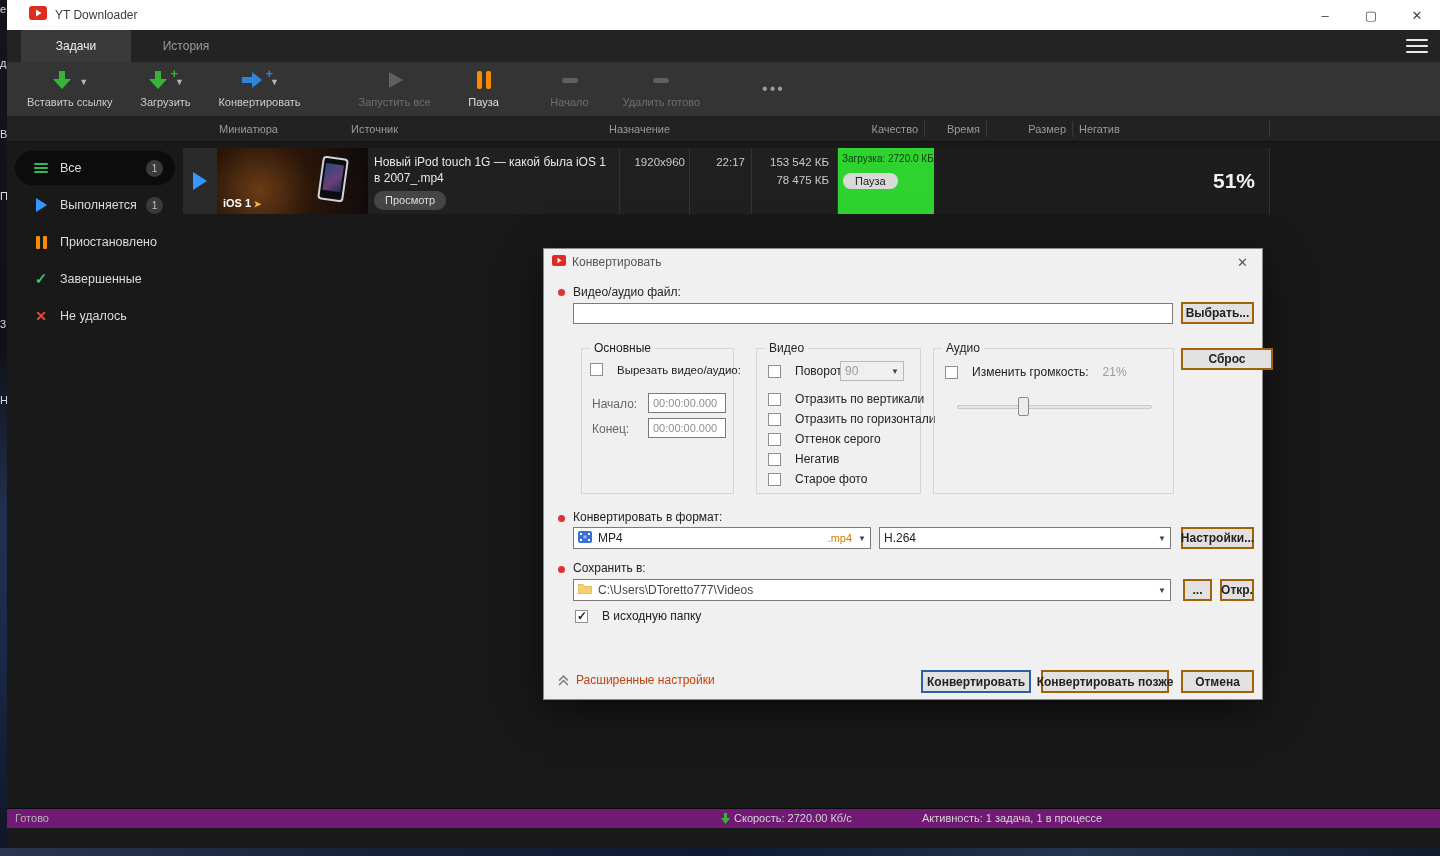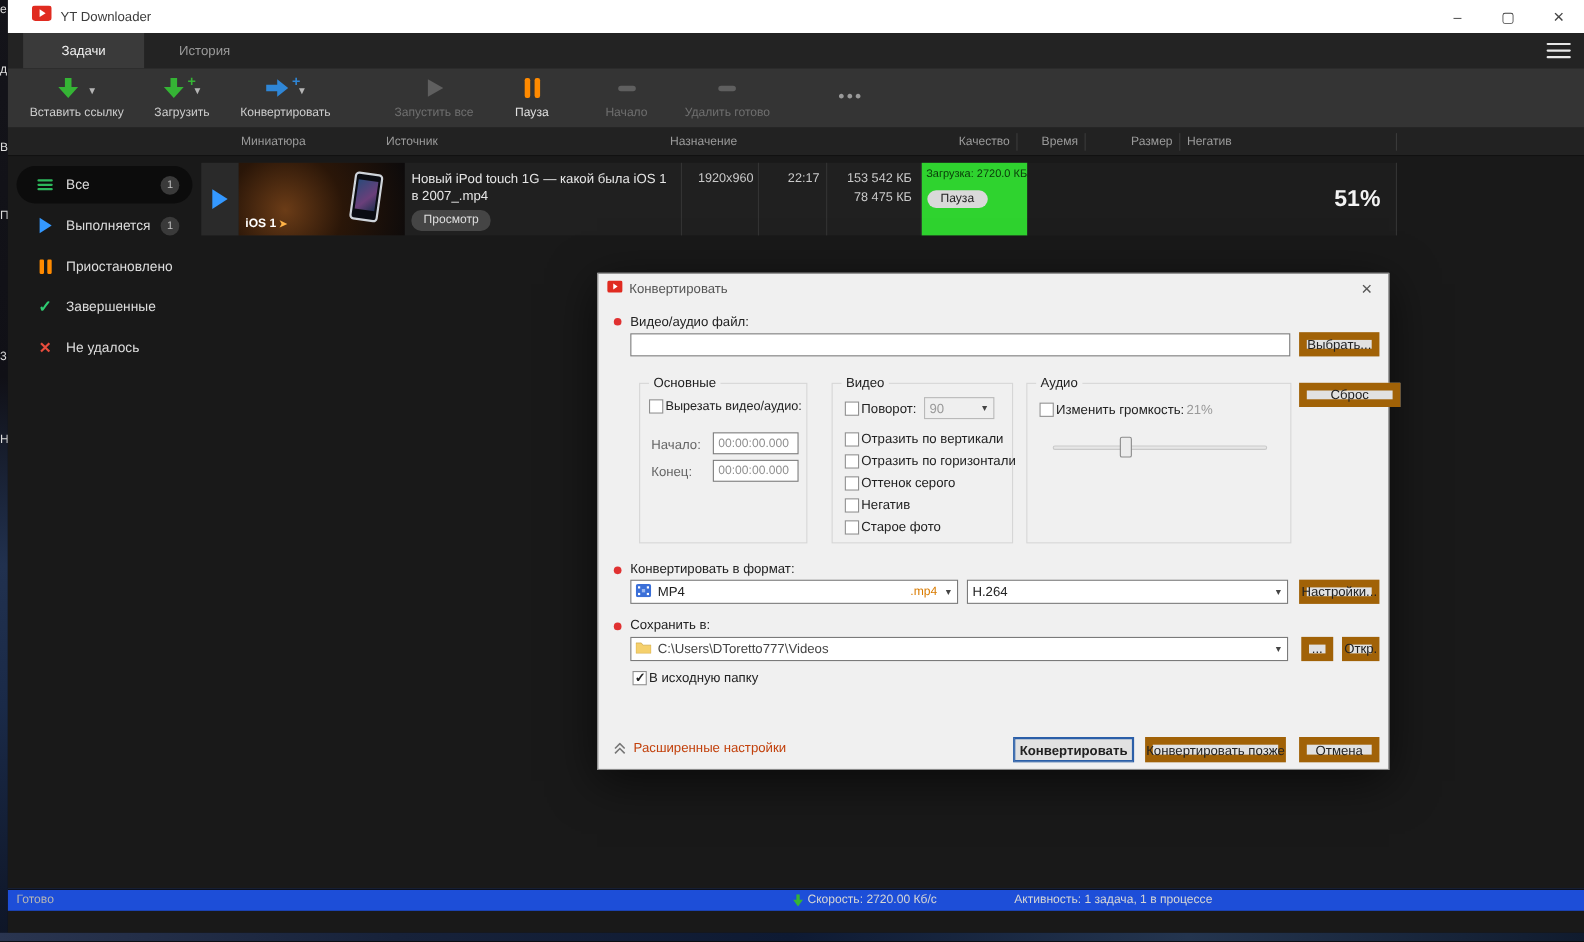--- a/index.html
+++ b/index.html
@@ -83,45 +83,45 @@
   .cell-quality { width:70px; padding:8px 4px 0 0; font-size:11.5px; color:#c9c9c9; text-align:right; border-right:1px solid #333; }
   .cell-time { width:62px; padding:8px 6px 0 0; font-size:11.5px; color:#c9c9c9; text-align:right; border-right:1px solid #333; }
   .cell-size { width:86px; padding:6px 8px 0 0; font-size:11.5px; color:#c9c9c9; text-align:right; line-height:1.55; border-right:1px solid #333; }
   .cell-status { width:96px; background:#2fd32f; padding:5px 3px 0 4px; }
   .status-text { font-size:10px; color:#0a3a0a; white-space:nowrap; }
   .pause-pill { display:inline-block; margin-top:9px; margin-left:1px; padding:2px 12px; background:#d9d9d9;
     color:#222; font-size:11px; border-radius:9px; }
   .cell-progress { flex:1; display:flex; align-items:center; justify-content:flex-end; padding-right:14px;
     font-size:21px; font-weight:bold; color:#f2f2f2; border-right:1px solid #333; background:#1d1d1d; }
 
-  .statusbar { position:absolute; left:0; bottom:0; width:100%; height:20px; background:#1d4ed8;
+  .statusbar { position:absolute; left:0; bottom:0; width:100%; height:20px; background:#701a75;
     border-top:1px solid #0a0a0a; font-size:11px; color:#b5b5b5; }
   .sb-ready { position:absolute; left:8px; top:3px; }
   .sb-speed { position:absolute; left:714px; top:3px; display:flex; align-items:center; gap:4px; color:#d5d5d5; }
   .sb-activity { position:absolute; left:915px; top:3px; color:#d5d5d5; }
 
   
   .dialog { position:absolute; left:543px; top:248px; width:720px; height:452px; background:#f0f0f0;
     border:1px solid #8a8a8a; box-shadow:0 10px 40px rgba(0,0,0,.6); z-index:10; font-size:12px; color:#222; }
   .dlg-titlebar { height:26px; display:flex; align-items:center; padding:0 8px; }
   .dlg-title { margin-left:6px; color:#555; font-size:12px; }
   .dlg-close { margin-left:auto; color:#555; font-size:13px; padding:2px 6px; }
   .dot { position:absolute; width:7px; height:7px; border-radius:50%; background:#e03131; }
   .dlg-label { position:absolute; font-size:12px; color:#222; white-space:nowrap; }
   .dlg-input { position:absolute; background:#fff; border:1px solid #7a7a7a; font-size:11px; color:#8f8f8f;
     padding:0 4px; font-family:"Liberation Sans",sans-serif; }
-  .dlg-btn { position:absolute; background:#e1e1e1; border:7px solid #a16207; font-size:12px; color:#222;
-    display:flex; align-items:center; justify-content:center; white-space:nowrap; }
+  .dlg-btn { position:absolute; background:#e1e1e1; border:2px solid #a16207; font-size:12px; color:#222;
+    display:flex; align-items:center; justify-content:center; white-space:nowrap;font-weight:bold; }
   .dlg-btn.default { border:1px solid #2b5fa8; box-shadow:inset 0 0 0 1px #2b5fa8; }
   .groupbox { position:absolute; border:1px solid #d6d6d6; }
   .gb-title { position:absolute; top:-8px; left:8px; background:#f0f0f0; padding:0 4px; font-size:12px; color:#222; }
   .cb { display:inline-block; width:13px; height:13px; background:#fff; border:1px solid #8f8f8f;
     vertical-align:middle; position:relative; flex:none; }
   .cb.checked::after { content:"✓"; position:absolute; left:1px; top:-2px; font-size:12px; color:#222; font-weight:bold; }
-  .cb-row { position:absolute; display:flex; align-items:center; gap:2px; white-space:nowrap; }
+  .cb-row { position:absolute; display:flex; align-items:center; gap:14px; white-space:nowrap; }
   .combo { position:absolute; background:#fff; border:1px solid #7a7a7a; display:flex; align-items:center;
     padding:0 4px; font-size:12px; color:#222; }
   .combo .caret { margin-left:auto; color:#444; font-size:8px; padding-left:5px; }
   .combo.disabled { background:#efefef; border-color:#b9b9b9; color:#9a9a9a; }
   .combo .ext { margin-left:auto; color:#d97b00; font-size:11px; }
   .combo .caret2 { color:#444; font-size:8px; padding-left:6px; }
   .gray-val { color:#9a9a9a; }
   .slider-track { position:absolute; height:4px; background:#e6e6e6; border:1px solid #c9c9c9; border-radius:2px; }
   .slider-thumb { position:absolute; width:11px; height:19px; background:#ececec; border:1px solid #8a8a8a; border-radius:2px; top:-9px; }
   .adv-link { position:absolute; display:flex; align-items:center; gap:7px; color:#c2410c; font-size:12px; }

